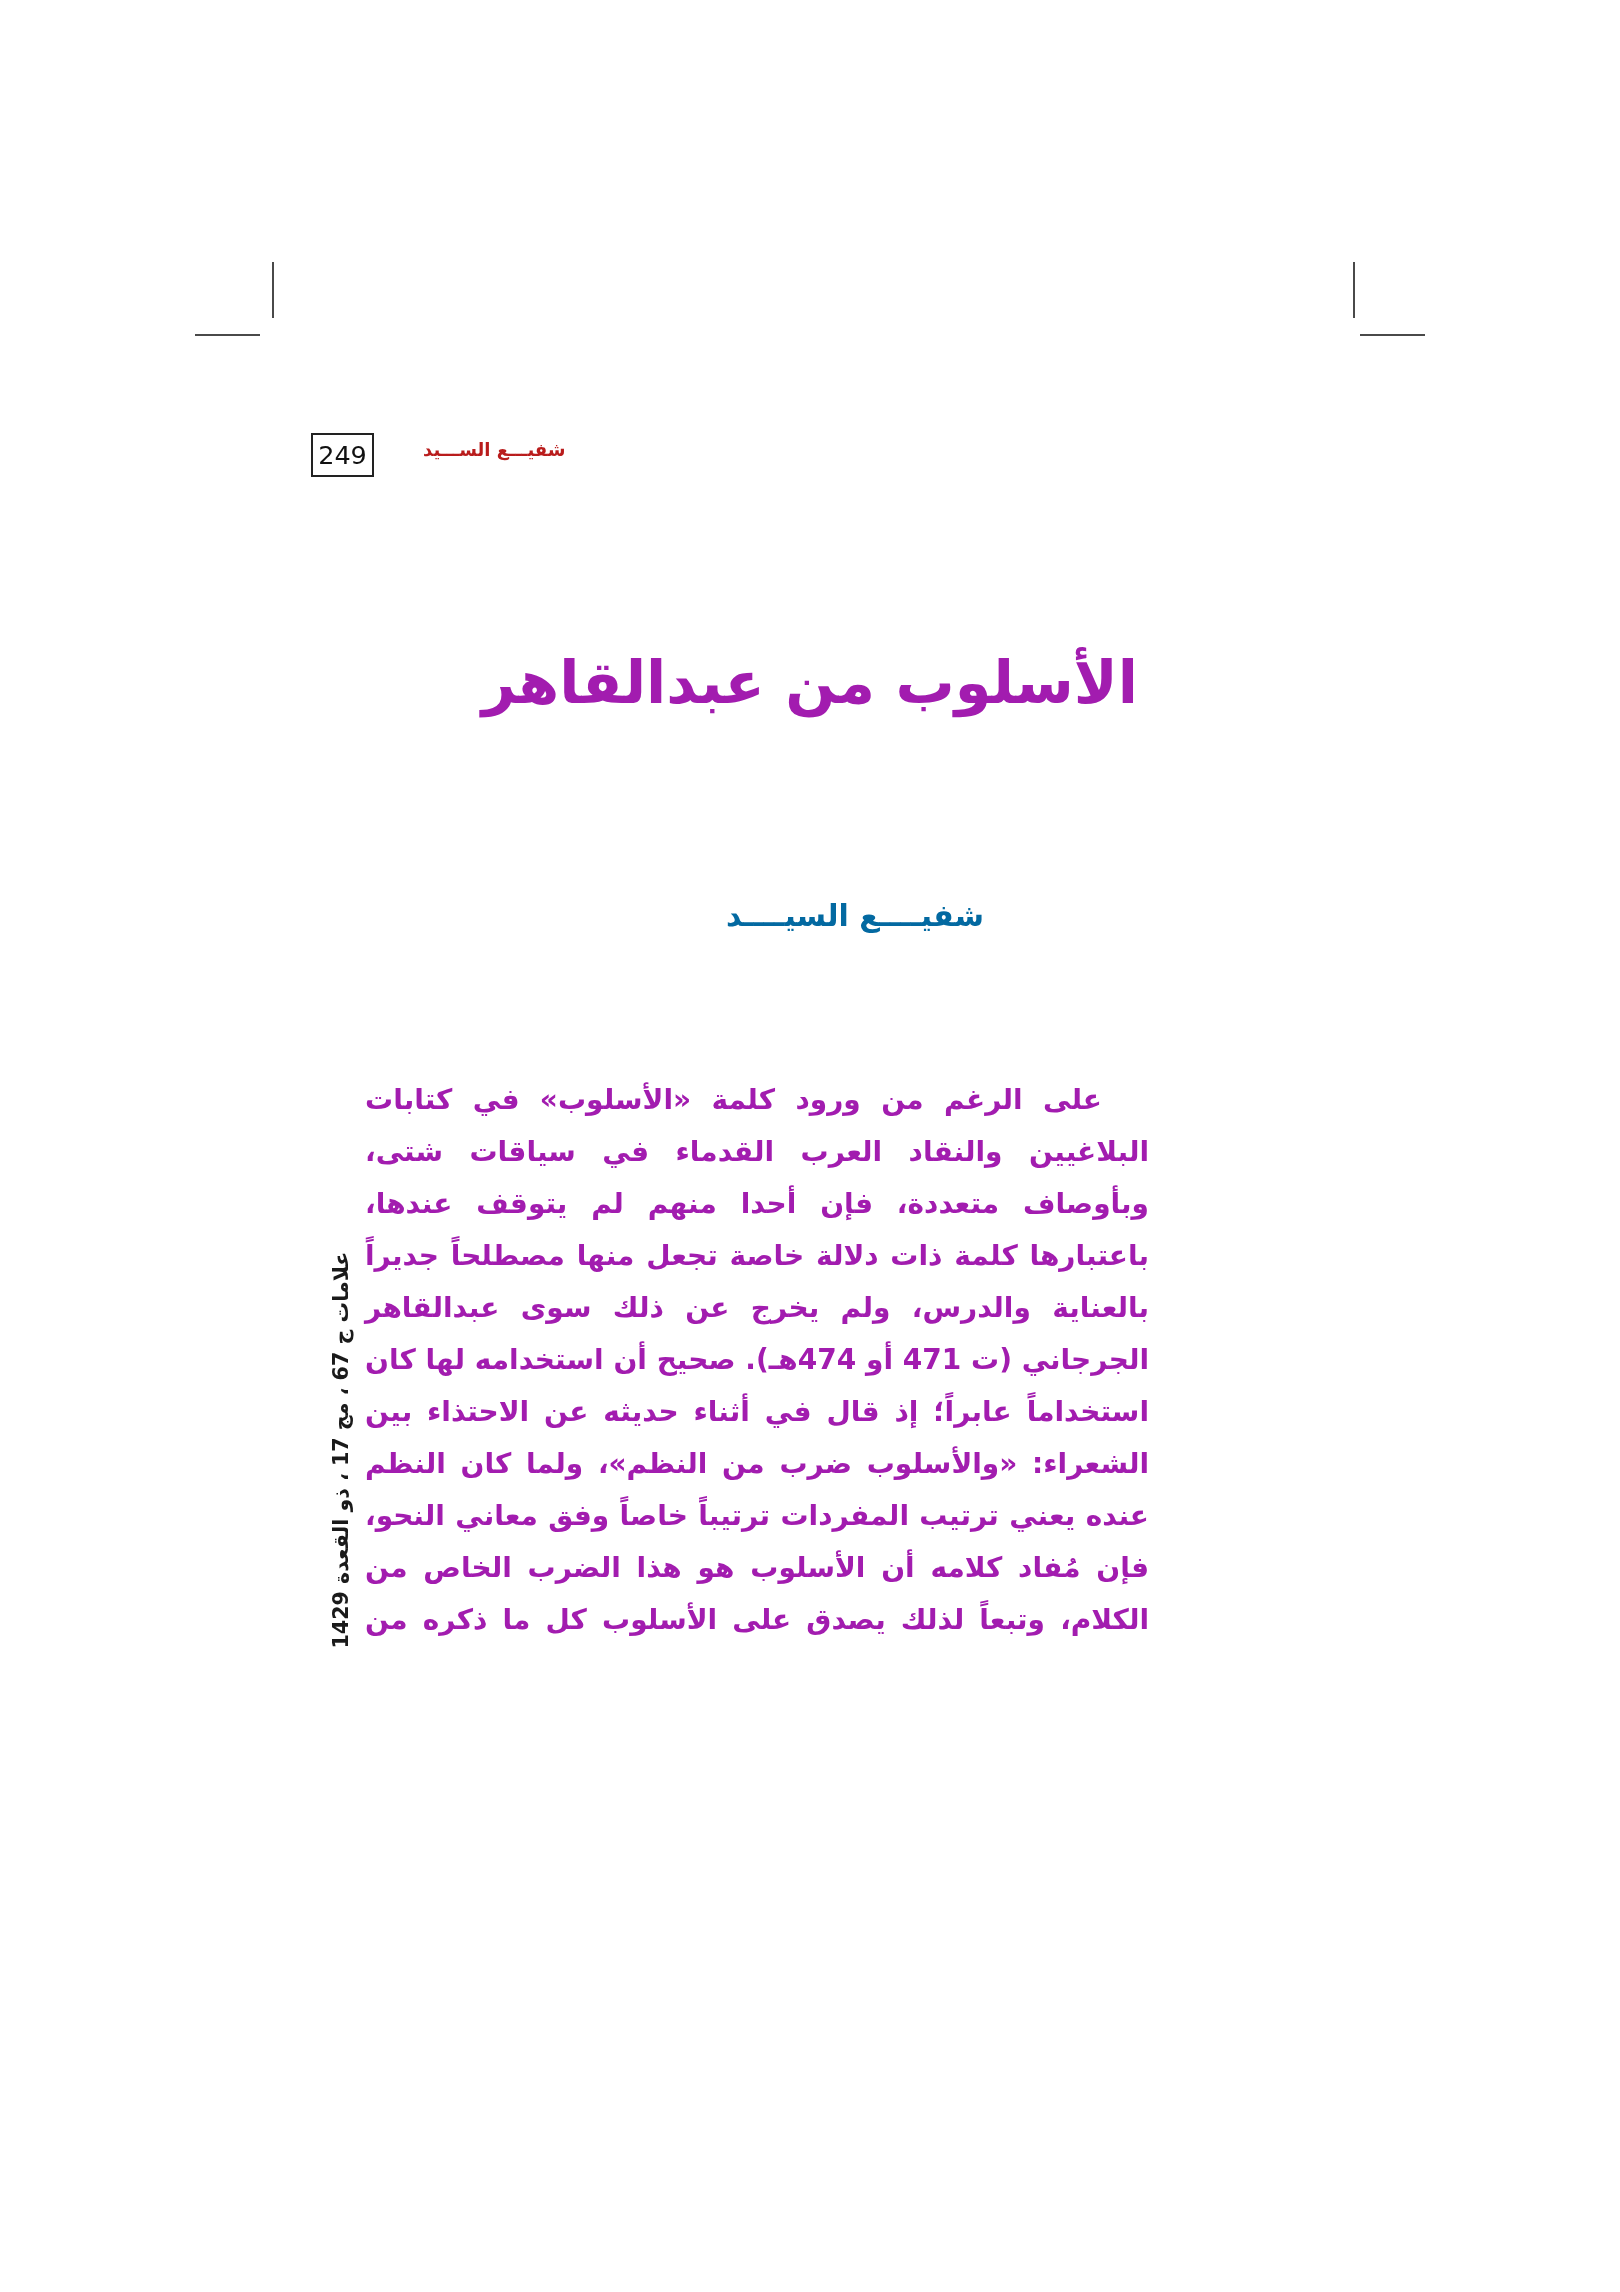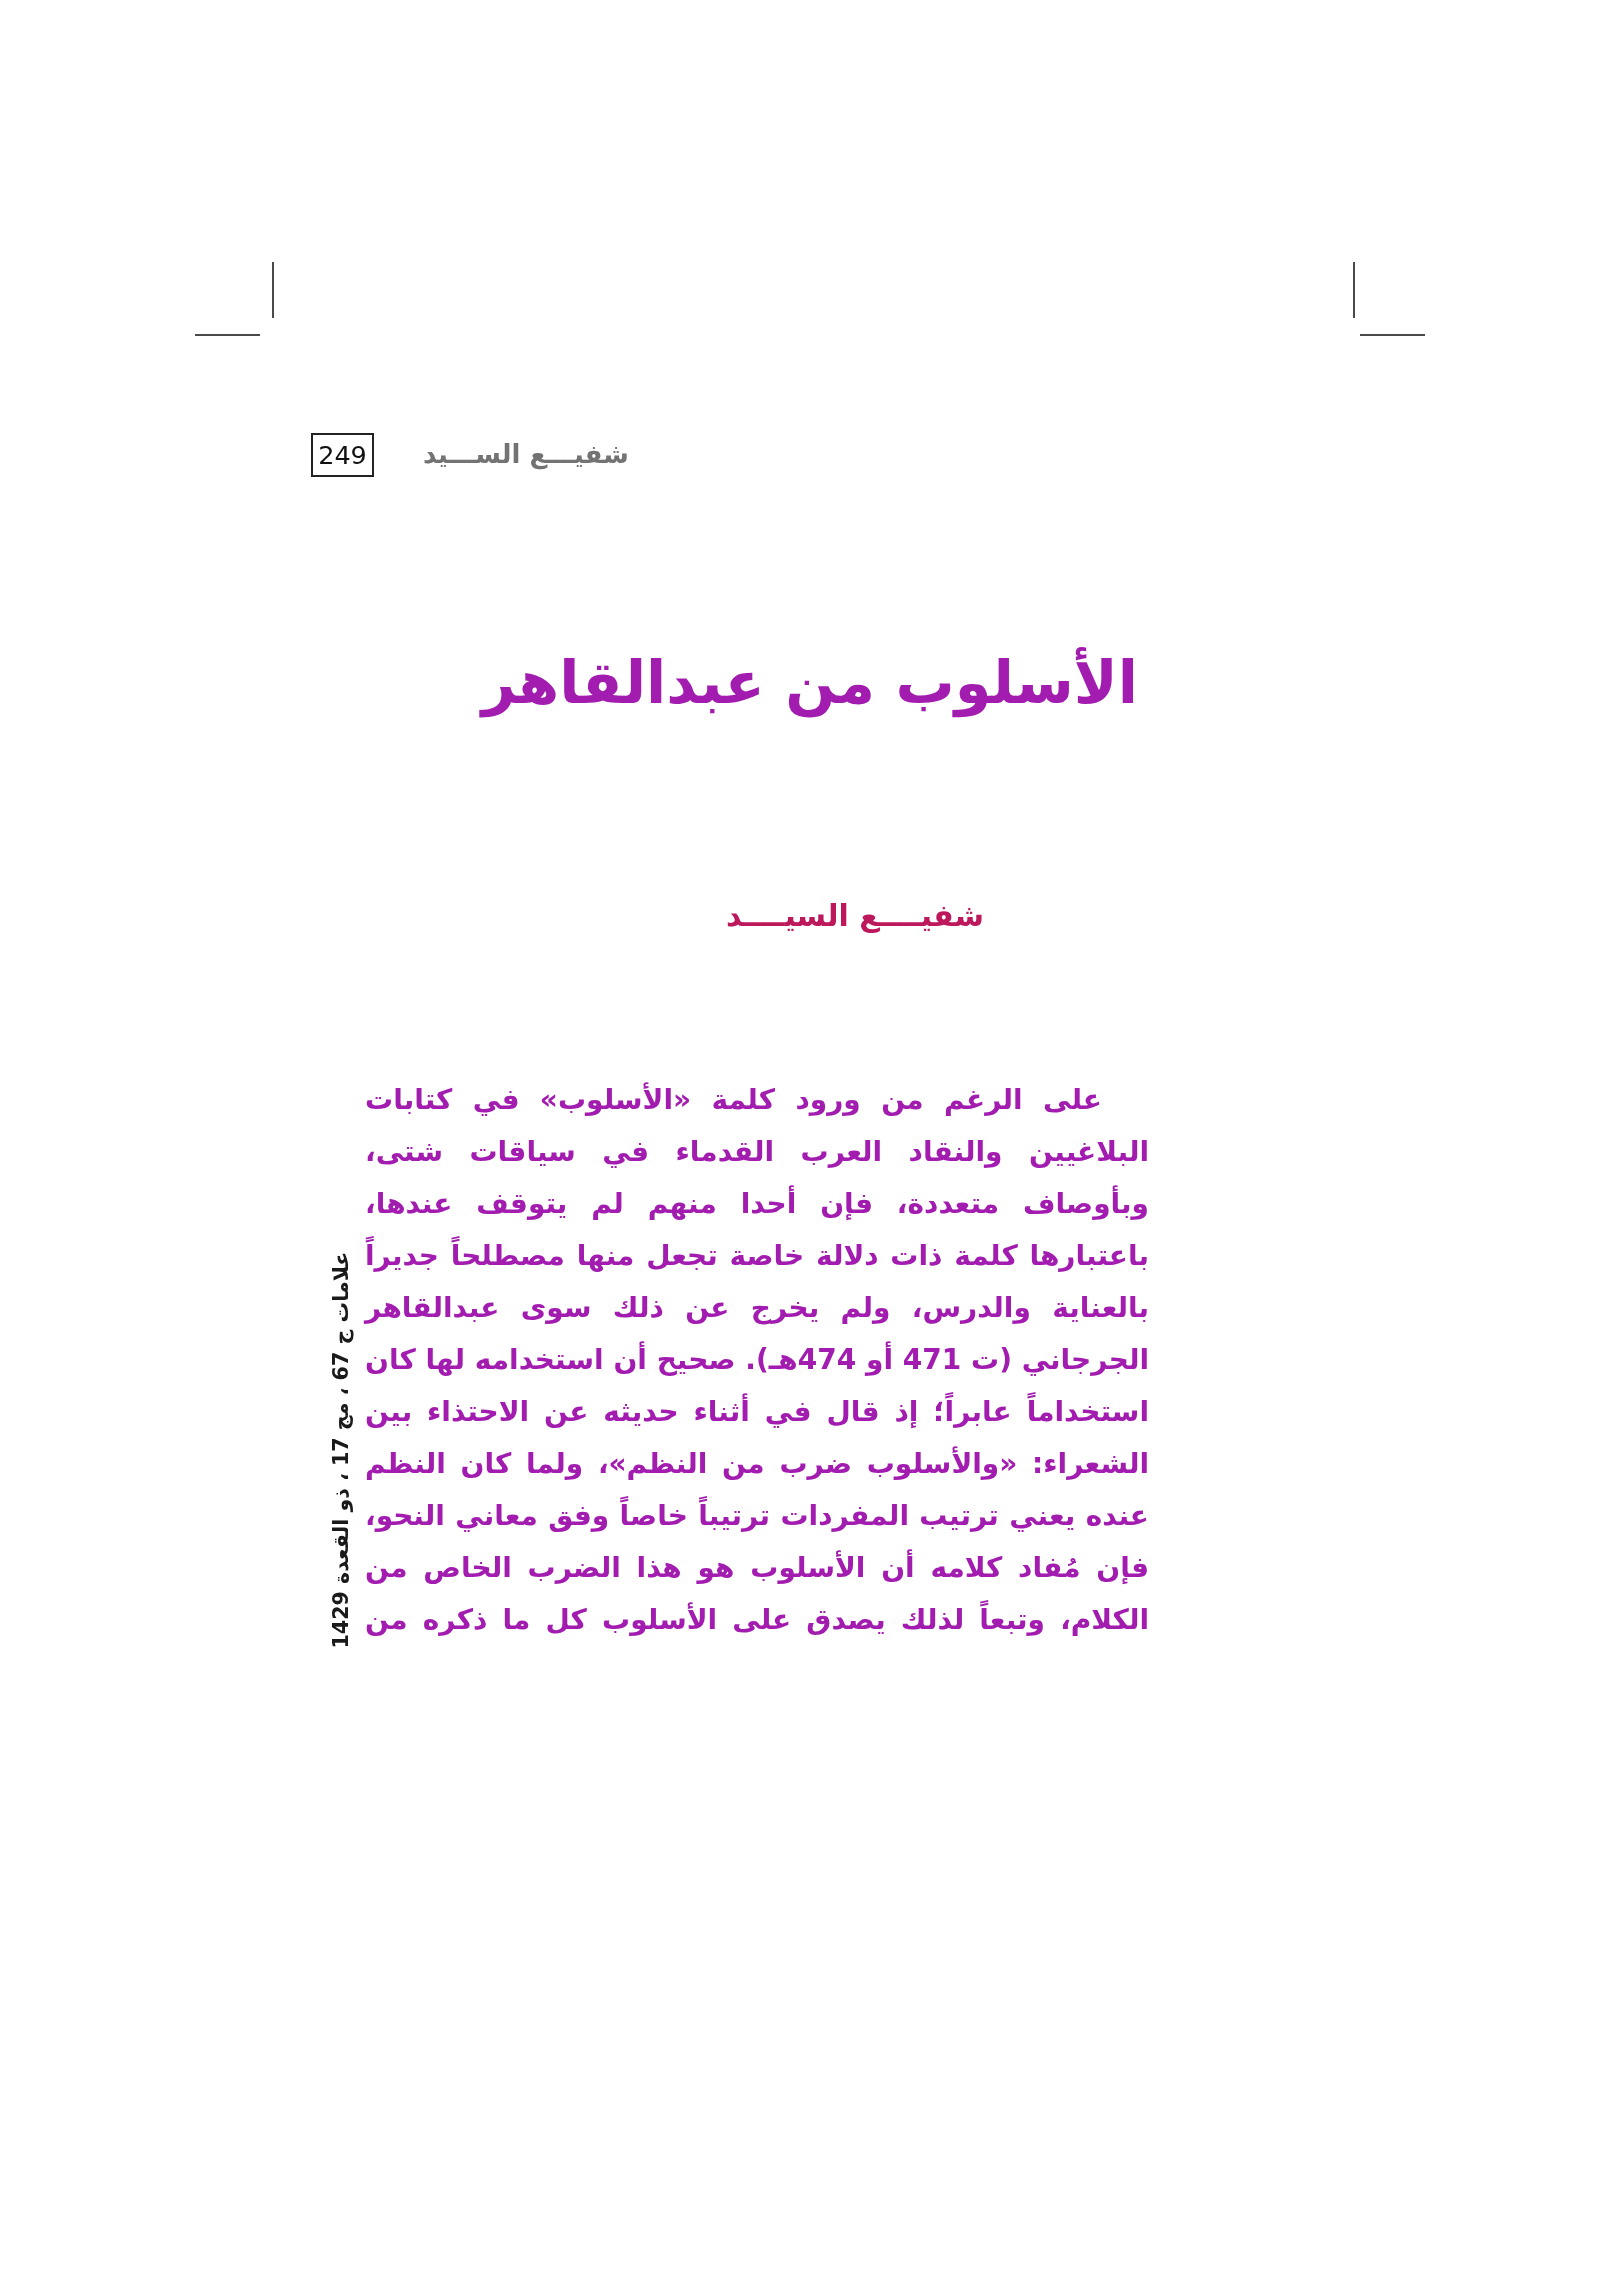--- a/index.html
+++ b/index.html
@@ -34,39 +34,39 @@
   .page-number-badge {
     position:absolute; left:311px; top:433px;
     width:63px; height:44px;
     border:2px solid #222;
     display:flex; align-items:center; justify-content:center;
     font-size:25.5px; color:#111;
   }
   .running-header {
     position:absolute; left:423px; top:439px;
     direction:rtl;
-    font-size:26px; font-weight:bold; color:#737373;
+    font-size:18px; font-weight:bold; color:#b91c1c;
     letter-spacing:1px;
     white-space:nowrap;
   }
 
   
   .title-block {
     position:absolute; right:482px; top:635px;
     direction:rtl; text-align:right;
     font-size:59px; font-weight:bold;
     line-height:95px;
     color:#a21caf;
     white-space:nowrap;
   }
   .article-author {
     position:absolute; right:636px; top:898px;
     direction:rtl;
     font-size:30px; font-weight:bold;
-    color:#be185d;
+    color:#0369a1;
     white-space:nowrap;
   }
 
   
   .body-text {
     position:absolute; right:471px; left:365px; top:1074px;
     direction:rtl;
     text-align:justify;
     font-size:28px; font-weight:bold;
     line-height:52px;

